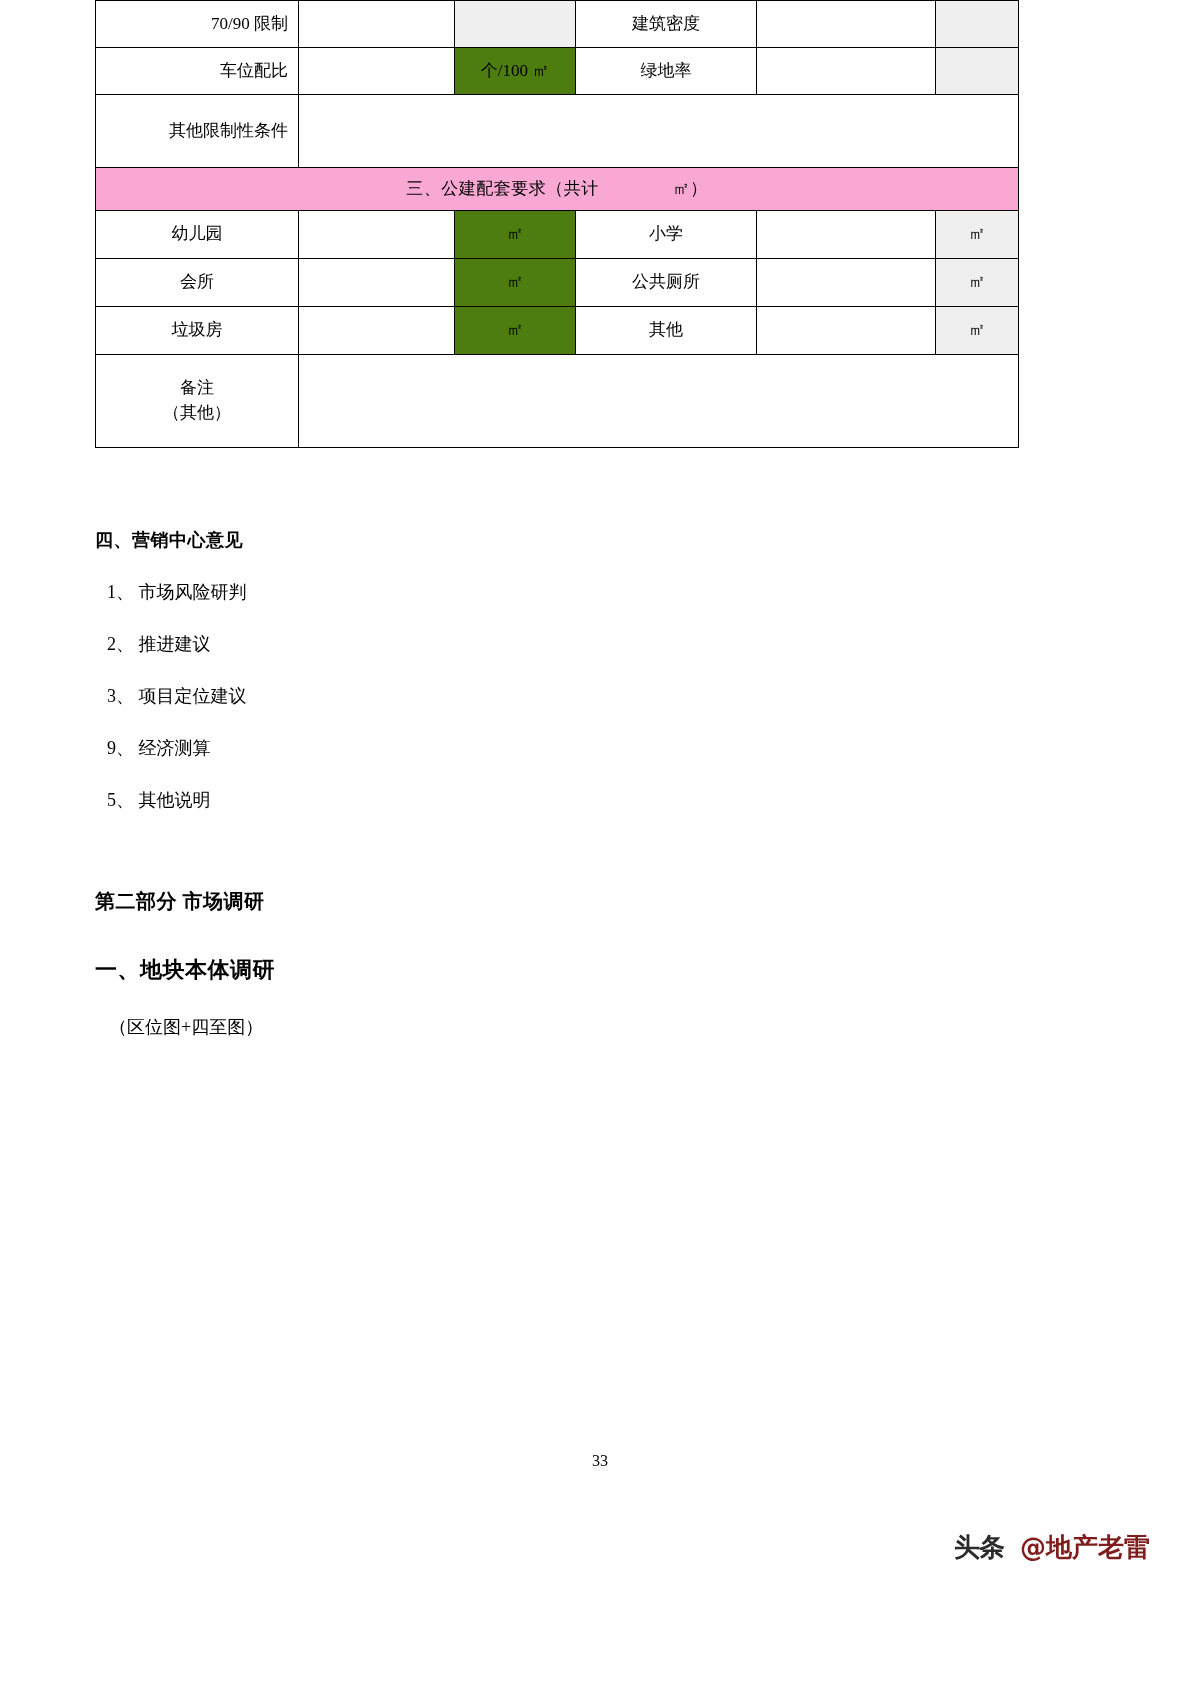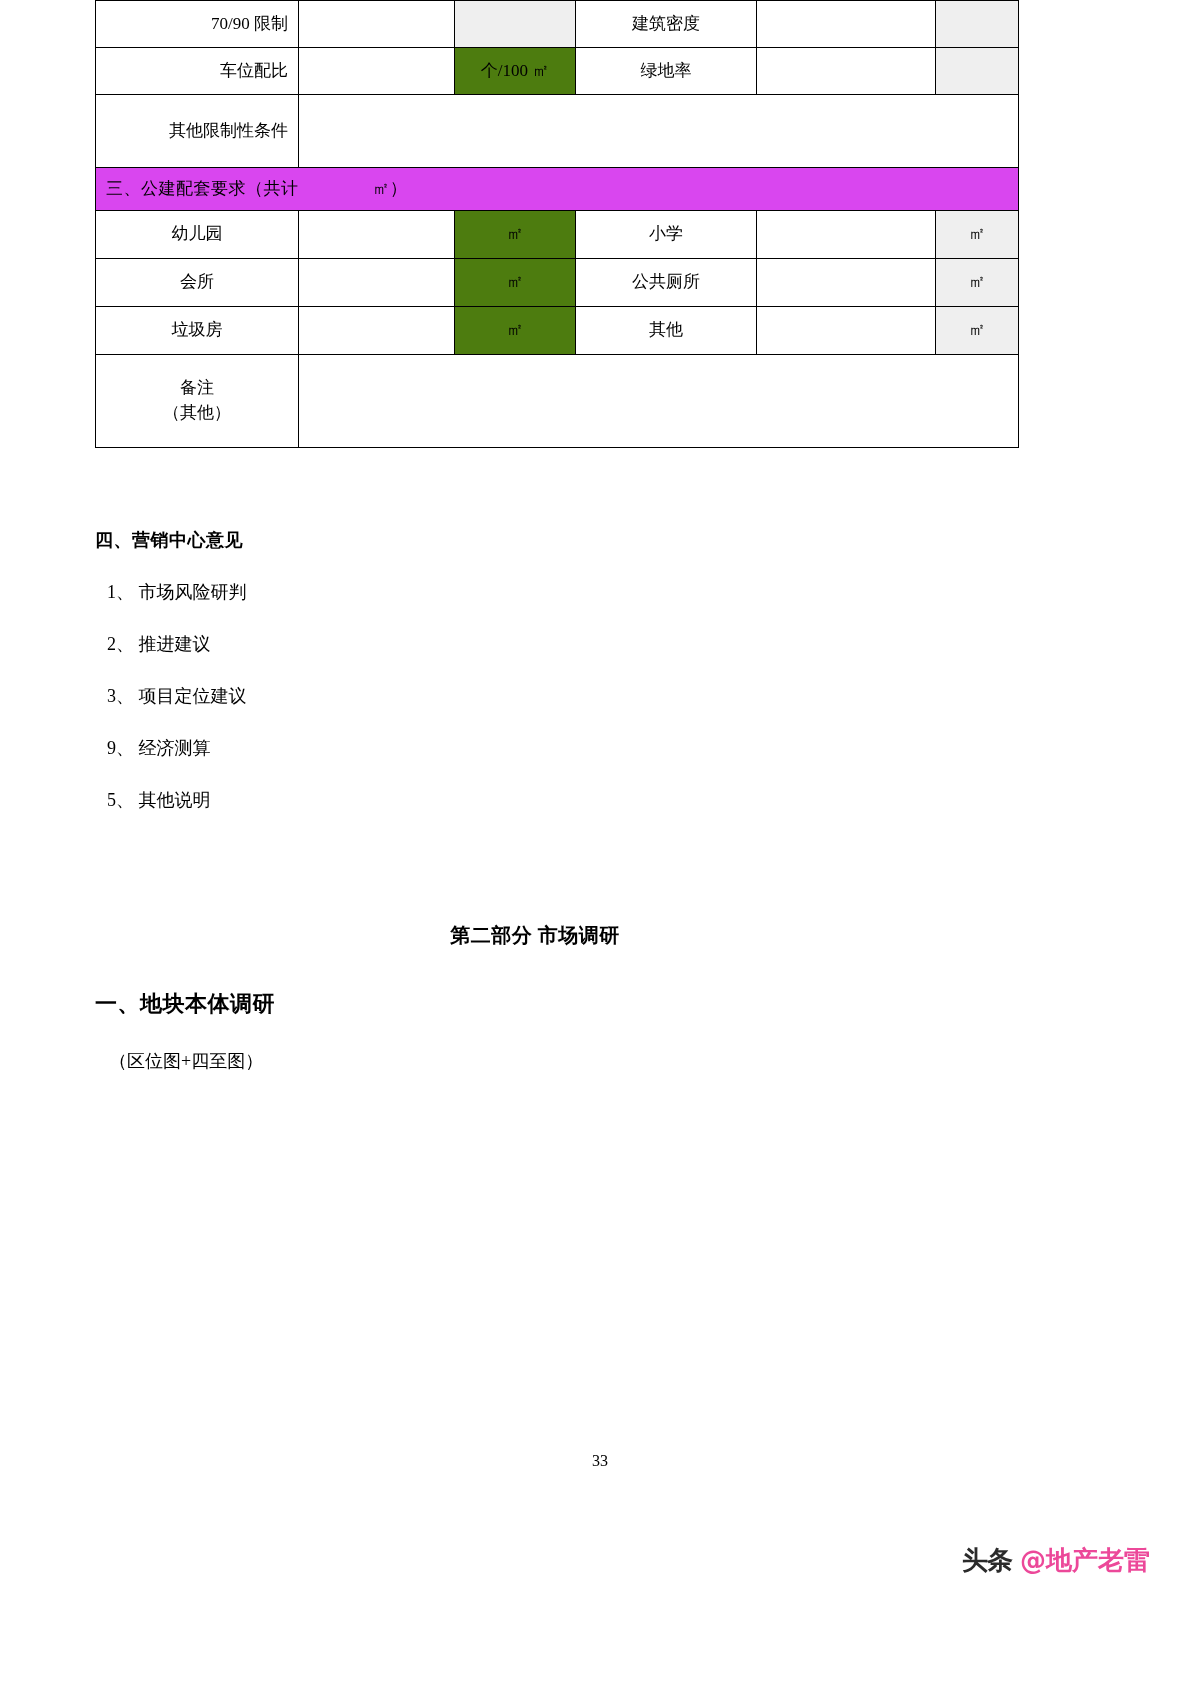--- a/index.html
+++ b/index.html
@@ -74,22 +74,22 @@
   td.unit2-blank {
     width: 62px;
     background: #efefef;
   }
   tr.tall td { height: 46px; }
   tr.tall2 td { height: 47px; text-align: center; }
   td.wide-blank {
     background: #ffffff;
   }
   td.section-bar {
-    background: #d946ef;
-    text-align: left;
+    background: #f9a8d4;
+    text-align: center;
     height: 42px;
     padding-left: 12px;
     letter-spacing: 0.5px;
   }
   td.note-lbl {
     text-align: center;
     vertical-align: middle;
     height: 92px;
     line-height: 1.9;
   }
@@ -112,24 +112,23 @@
     padding: 0;
   }
   .list li {
     font-size: 18px;
     margin-top: 28px;
     padding-left: 12px;
     white-space: pre;
   }
   .li-num { letter-spacing: 0px; }
   .part-title {
-    text-align: center;
     font-weight: bold;
     font-size: 20px;
-    margin-top: 110px;
+    margin-top: 76px;
     letter-spacing: 0.5px;
   }
   .h-one {
     font-weight: bold;
     font-size: 22px;
     margin-top: 40px;
     letter-spacing: 0.5px;
   }
   .sub-note {
     font-size: 18px;
@@ -145,35 +144,34 @@
     top: 1452px;
     text-align: center;
     font-size: 16px;
   }
   .watermark {
     position: absolute;
     right: 50px;
     top: 1530px;
     display: flex;
     align-items: center;
-    gap: 8px;
+    gap: 16px;
     font-size: 26px;
     font-weight: bold;
     color: #3b3b3b;
     font-family: "DejaVu Sans", "Liberation Sans", sans-serif;
-    margin-top: 13px;
   }
   .wm-logo {
     display: inline-block;
     font-size: 26px;
     font-weight: bold;
     color: #2b2b2b;
     letter-spacing: -1px;
   }
-  .wm-text { color: #ec4899; }
+  .wm-text { color: #7f1d1d; }
 </style>
 </head>
 <body>
 
 <div class="page">
   <div class="content">
 
     <table class="spec">
       <tbody>
         <tr class="tall">

